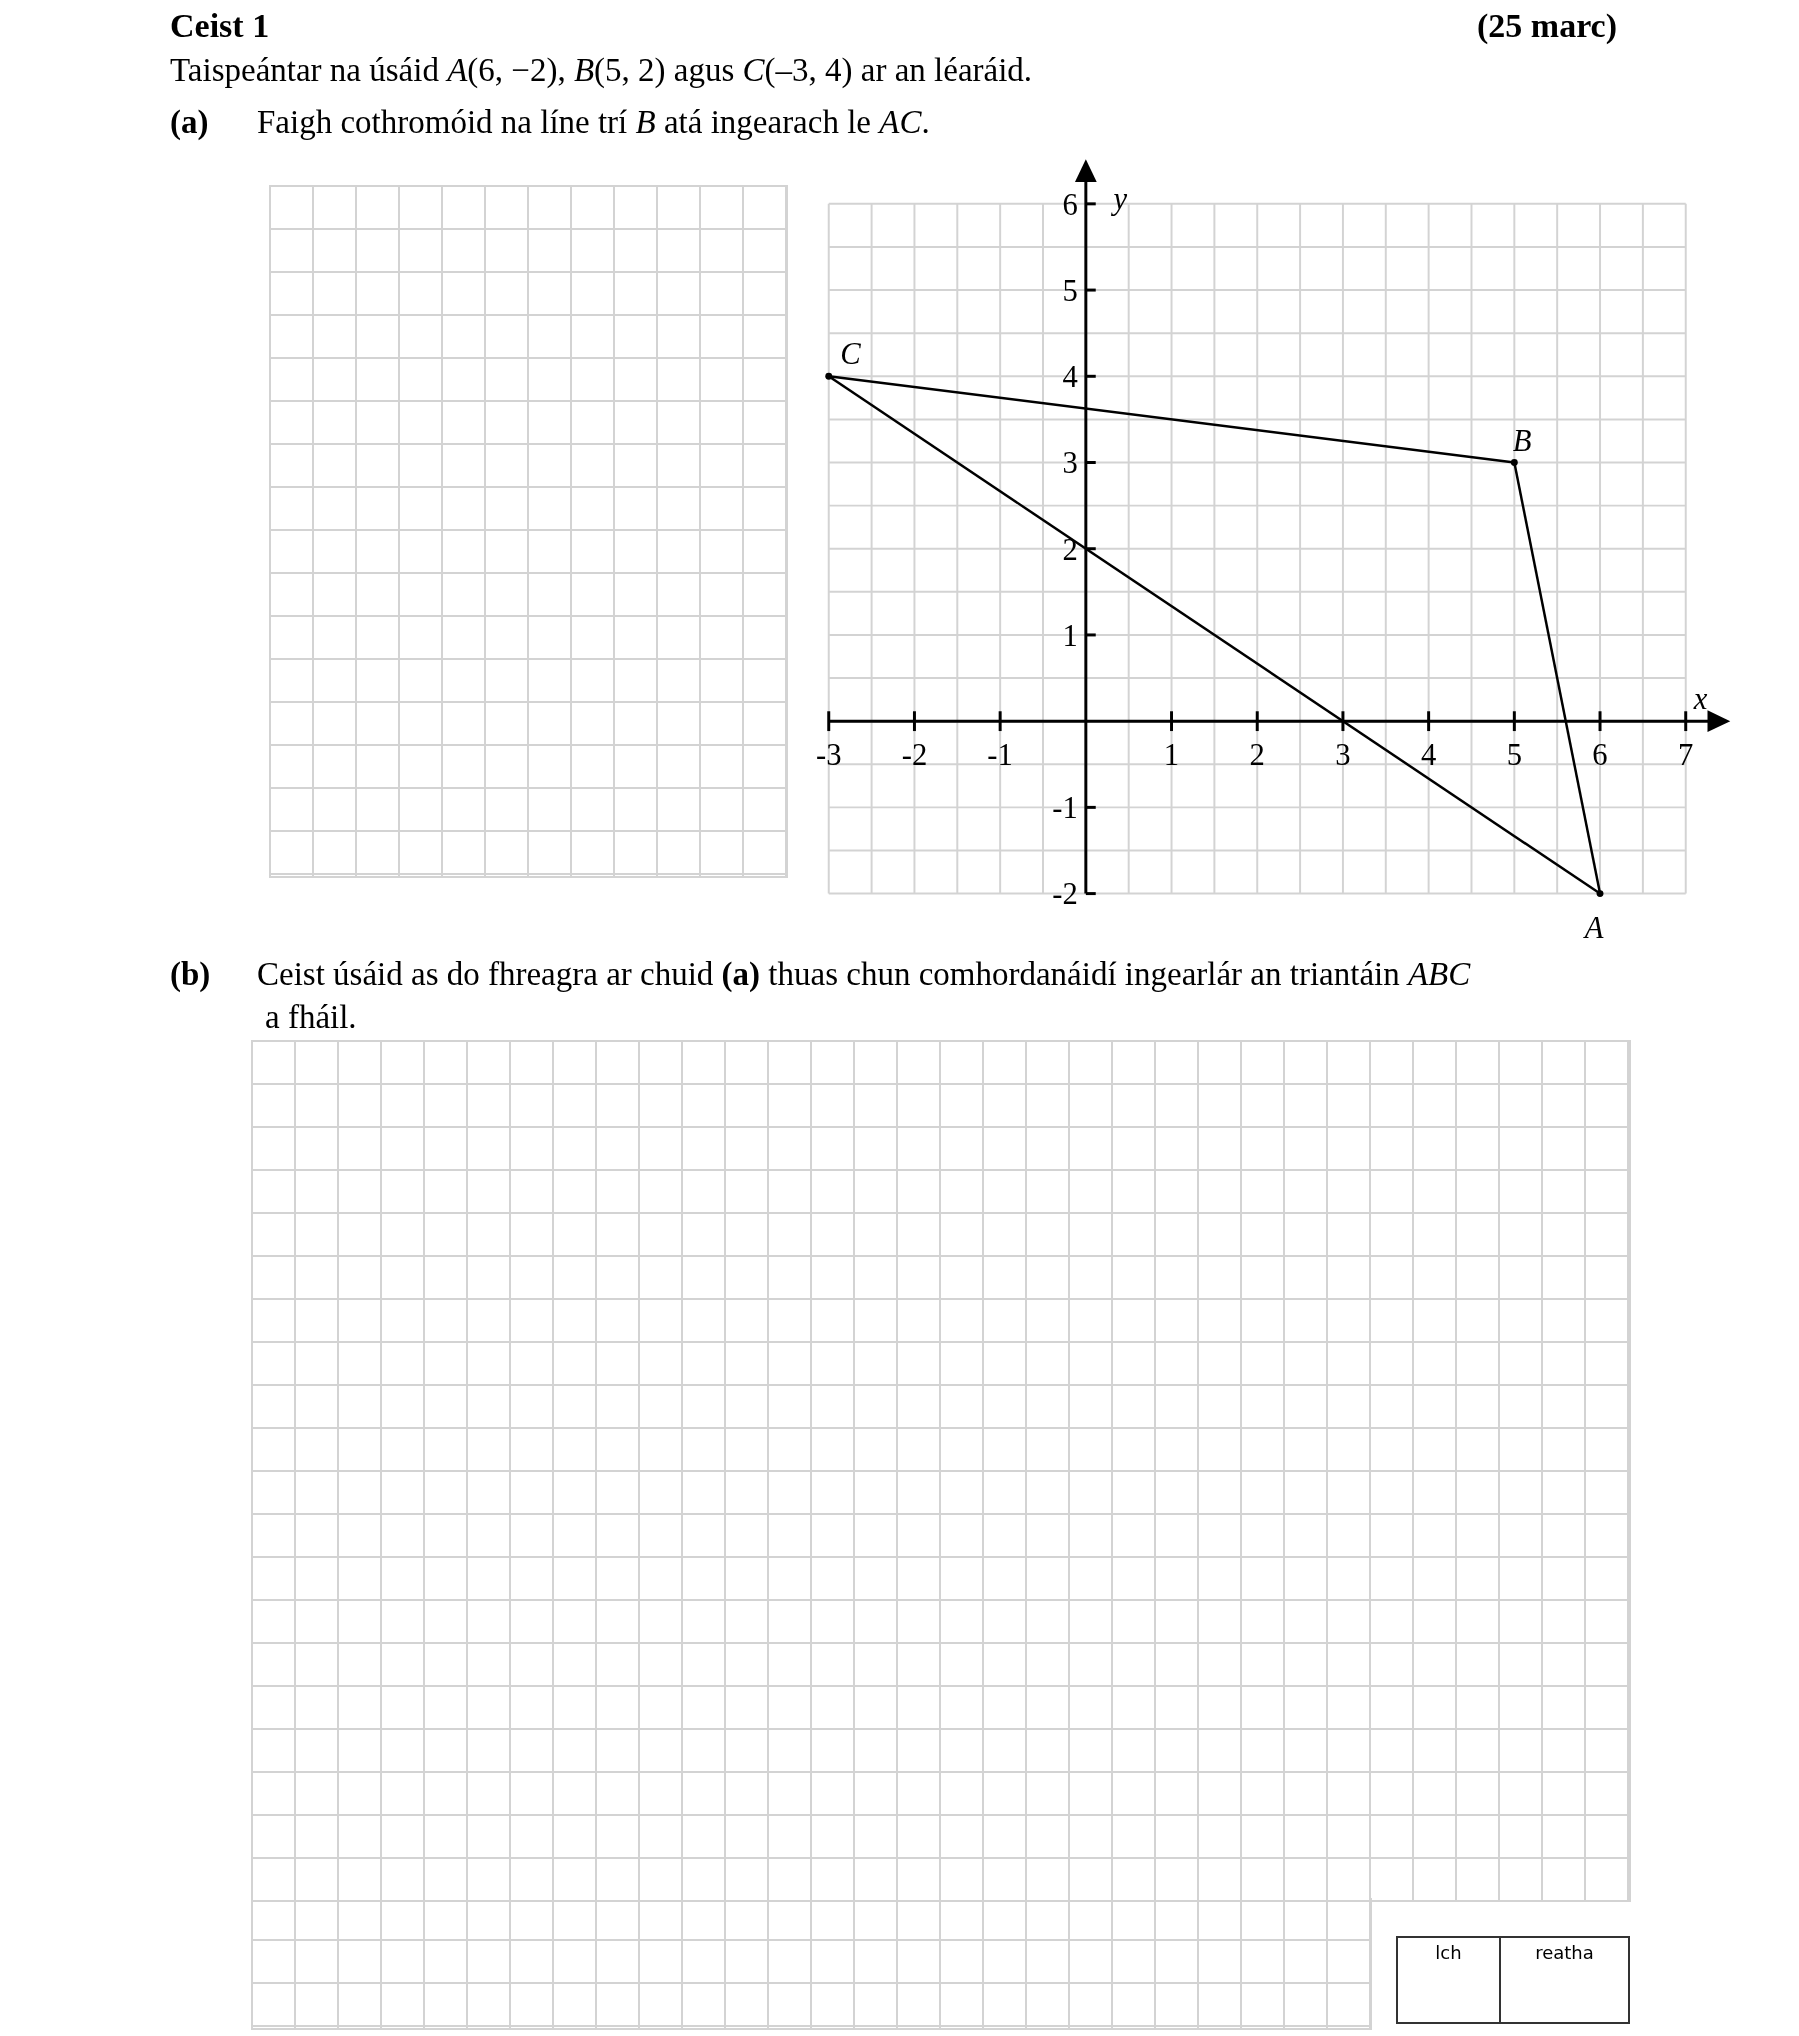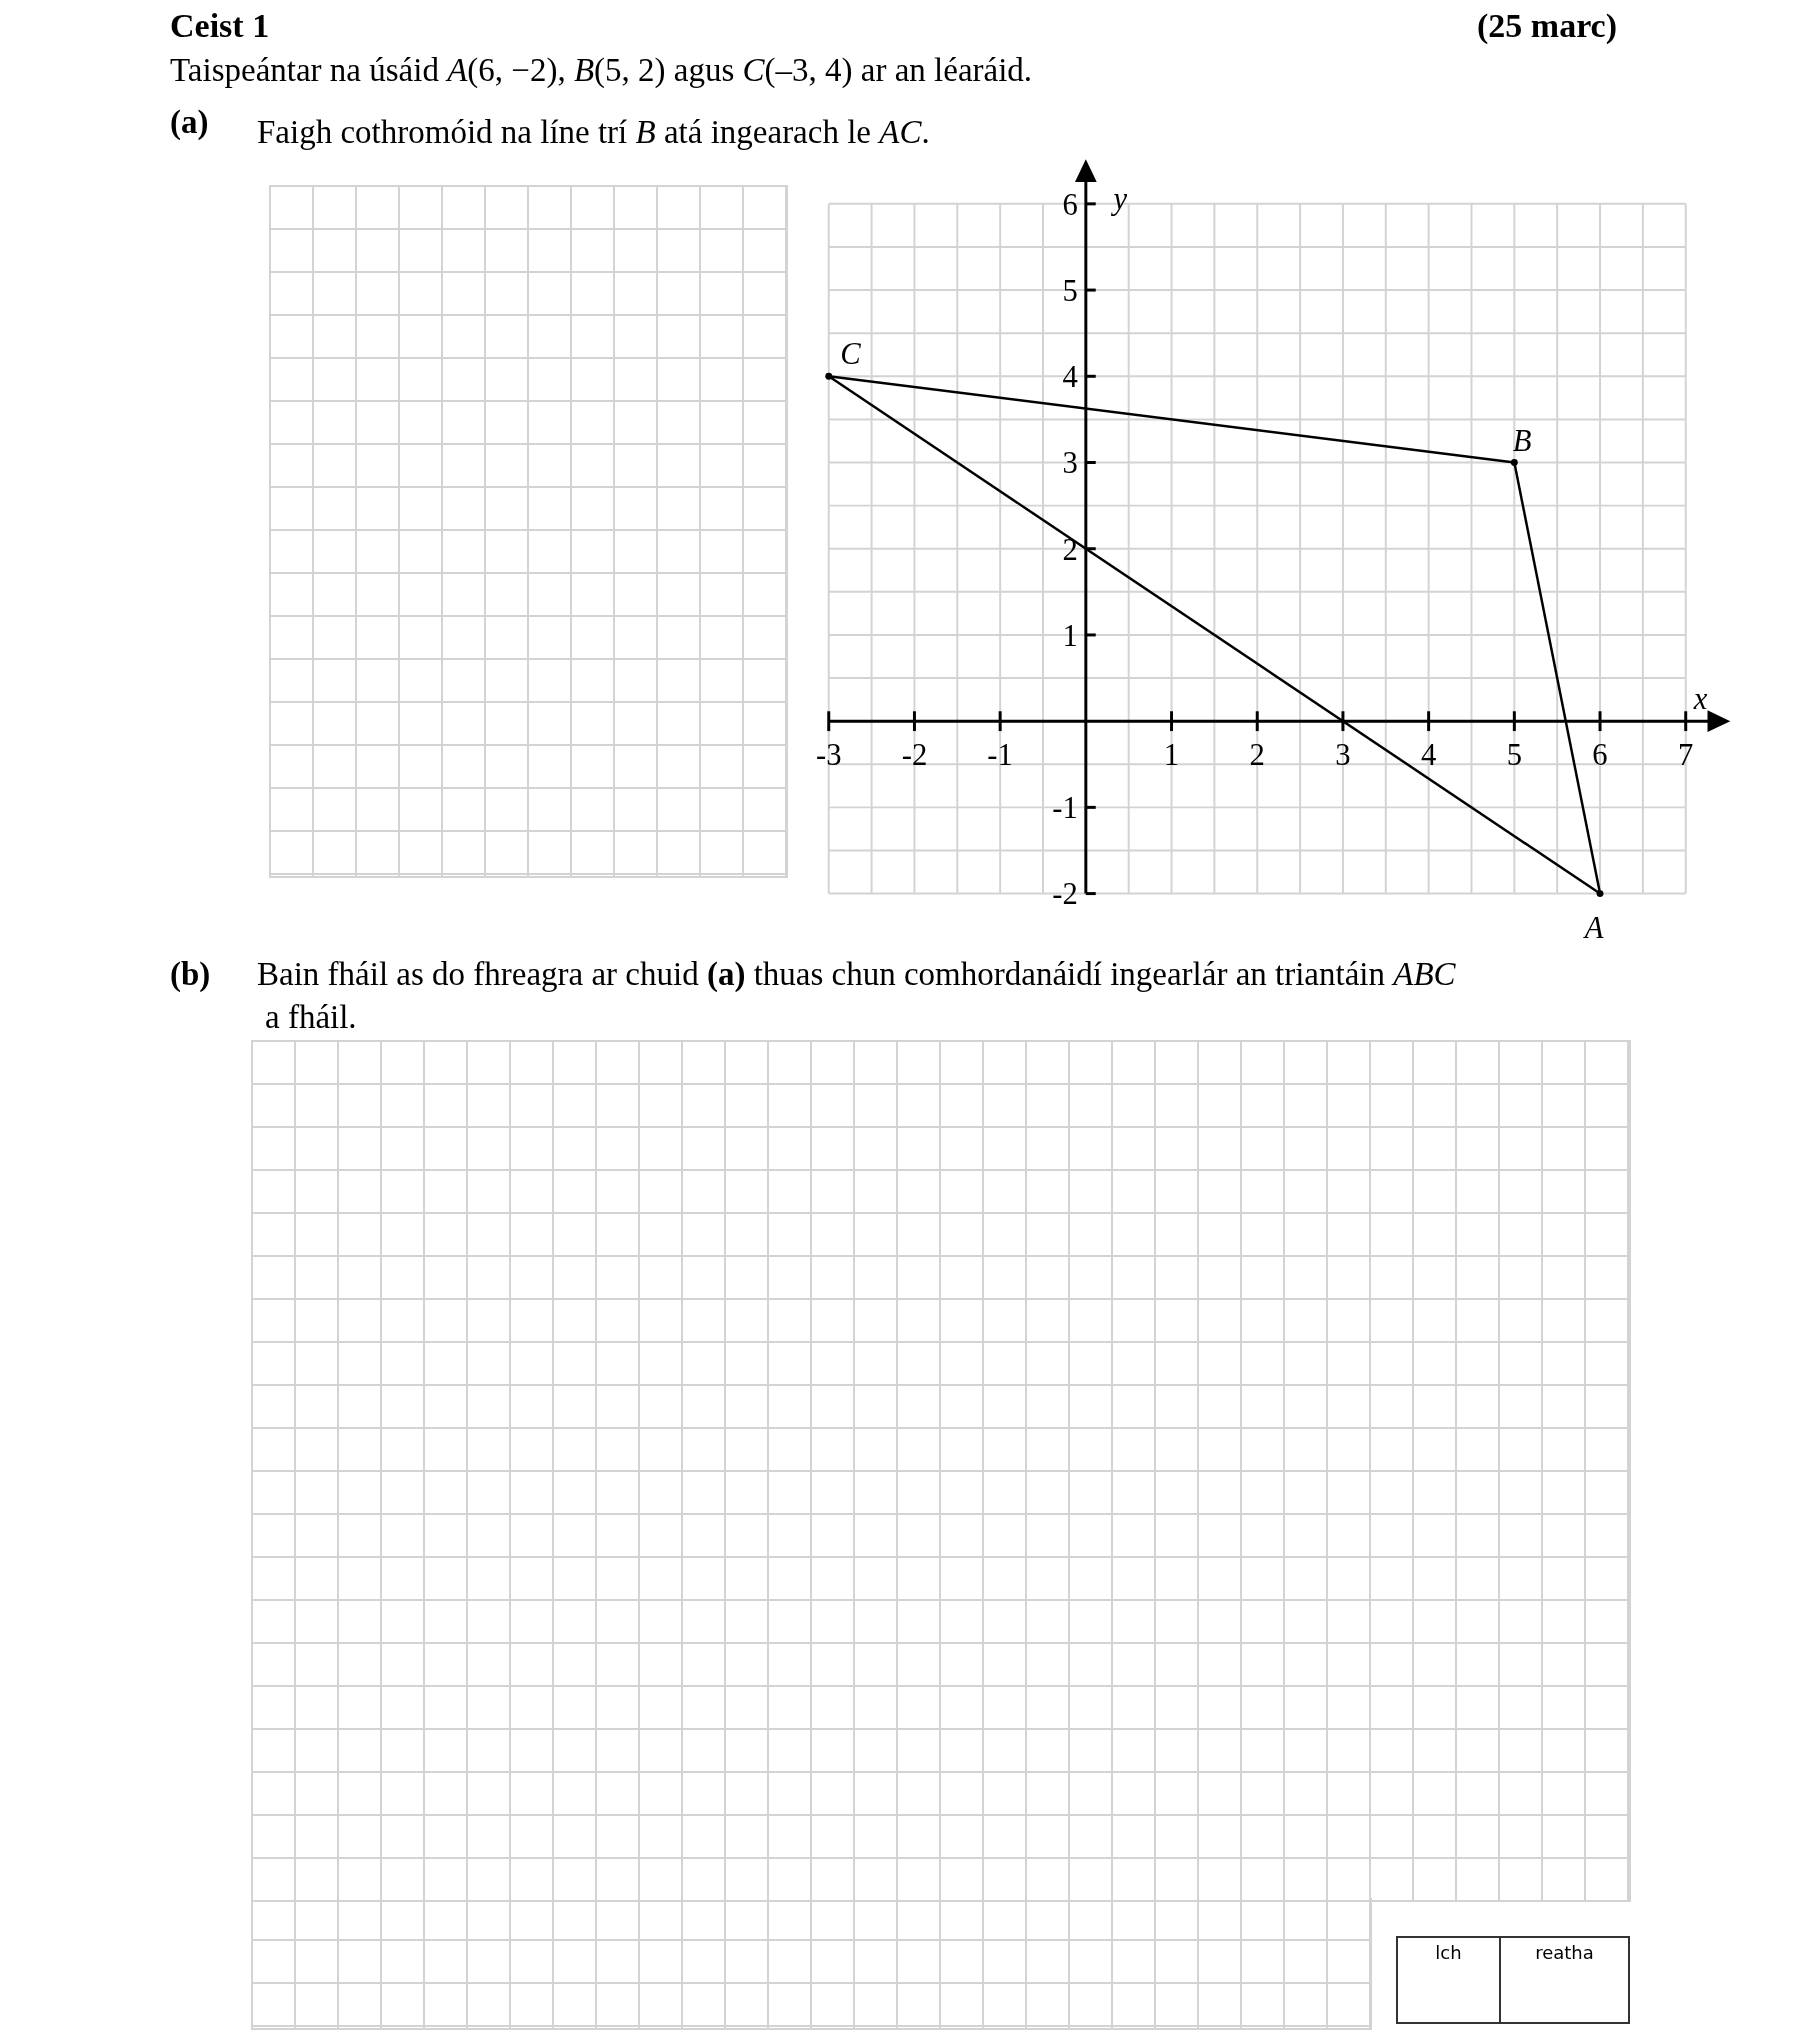--- a/index.html
+++ b/index.html
@@ -26,21 +26,21 @@
 <div class="abs heading" style="left:170px; top:6px;font-family:Liberation Serif, serif;">Ceist 1</div>
 <div class="abs heading" style="left:1477px; top:6px;">(25 marc)</div>
 
 <div class="abs text" style="left:170px; top:50px;">
   <span>Taispeántar na úsáid </span><i>A</i><span>(6, −2), </span><i>B</i><span>(5, 2) agus </span><i>C</i><span>(–3, 4) ar an léaráid.</span>
 </div>
 
 <div class="abs text" style="left:170px; top:102px;">
   <span class="part-label">(a)</span>
 </div>
-<div class="abs text" style="left:257px; top:112px;">
+<div class="abs text" style="left:257px; top:102px;">
   <span>Faigh cothromóid na líne trí </span><i>B</i><span> atá ingearach le </span><i>AC</i><span>.</span>
 </div>
 
 <div class="grid" style="left:269px; top:185px; width:519px; height:693px;"></div>
 
 <svg class="abs" style="left:0; top:0;" width="1800" height="950" viewBox="0 0 1818 960">
   <g id="graph-grid" stroke="#d3d3d3" stroke-width="2">
       <line x1="837" y1="206" x2="837" y2="903"></line>
       <line x1="880.3" y1="206" x2="880.3" y2="903"></line>
       <line x1="923.6" y1="206" x2="923.6" y2="903"></line>
@@ -136,21 +136,21 @@
       <text x="1610.4" y="948" font-style="italic" text-anchor="middle">A</text>
       <text x="1537.8" y="455.375" font-style="italic" text-anchor="middle">B</text>
       <text x="859" y="368.25" font-style="italic" text-anchor="middle">C</text>
     </g>
 </svg>
 
 <div class="abs text" style="left:170px; top:954px;">
   <span class="part-label">(b)</span>
 </div>
 <div class="abs text" style="left:257px; top:954px;">
-  <span>Bain fháil as do fhreagra ar chuid </span><b>(a)</b><span> thuas chun comhordanáidí ingearlár an triantáin </span><i>ABC</i>
+  <span>Ceist úsáid as do fhreagra ar chuid </span><b>(a)</b><span> thuas chun comhordanáidí ingearlár an triantáin </span><i>ABC</i>
 </div>
 <div class="abs text" style="left:265px; top:997px;">a fháil.</div>
 
 <div class="grid" style="left:251px; top:1040px; width:1380px; height:862px;"></div>
 <div class="grid" style="left:251px; top:1898px; width:1121px; height:132px; border-top:none;"></div>
 
 <div class="box-cell" style="left:1396px; top:1936px; width:105px; height:88px;">
   <span>lch</span>
 </div>
 <div class="box-cell" style="left:1499px; top:1936px; width:131px; height:88px;">

